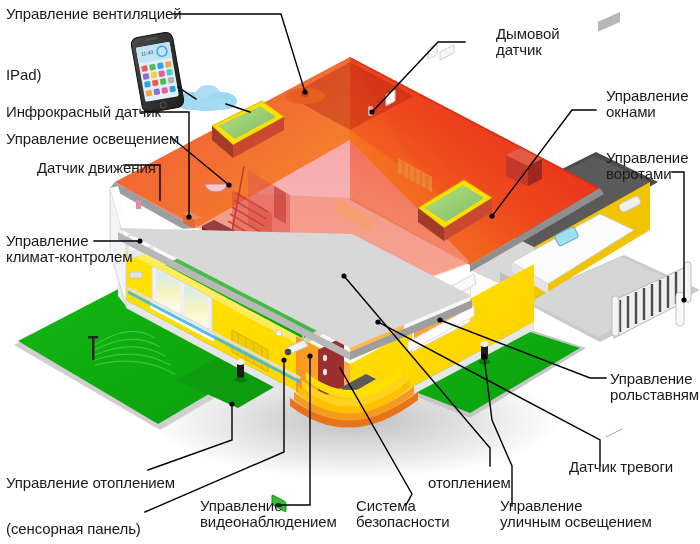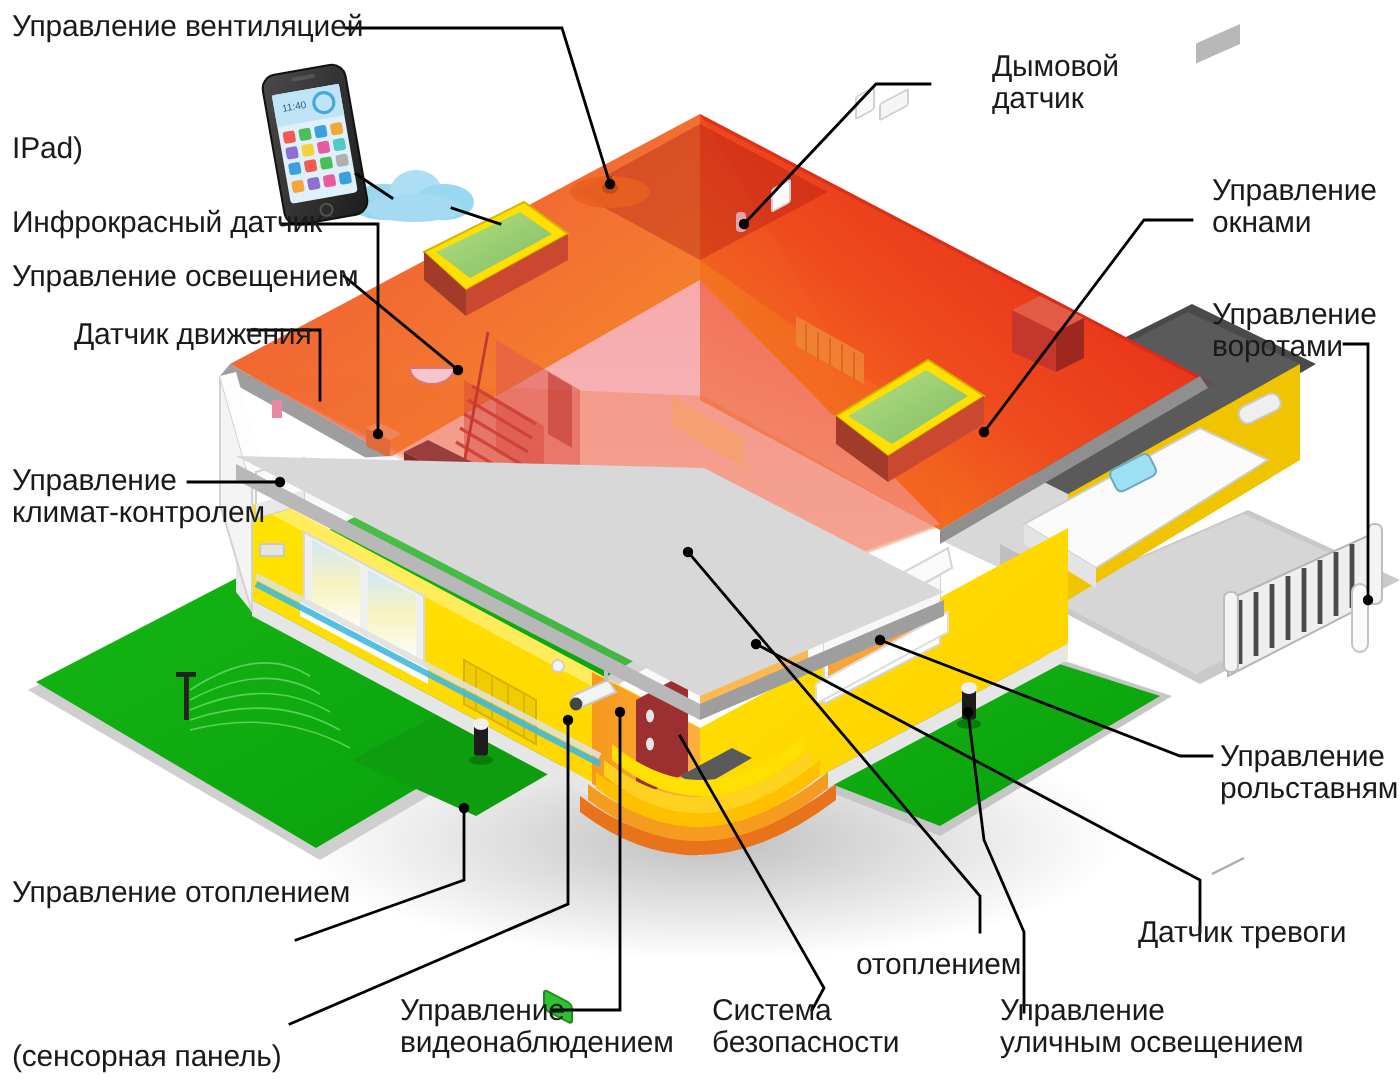--- a/index.html
+++ b/index.html
@@ -467,21 +467,21 @@
   <div class="lbl" style="left:6px;  top:6px;">Управление вентиляцией</div>
 
   <div class="lbl" style="left:6px;  top:36px;"><br><br><span>IPad)</span></div>
 
   <div class="lbl" style="left:6px;  top:104px;">Инфрокрасный датчик</div>
   <div class="lbl" style="left:6px;  top:131px;">Управление освещением</div>
   <div class="lbl" style="left:6px;  top:160px;margin-left:31px;">Датчик движения</div>
 
   <div class="lbl" style="left:6px;  top:233px;"><span>Управление</span><br><span>климат-контролем</span></div>
 
-  <div class="lbl" style="left:6px;  top:439px;">Управление отоплением</div>
+  <div class="lbl" style="left:6px;  top:475px;">Управление отоплением</div>
 
   <div class="lbl" style="left:6px;  top:505px;"><br><span>(сенсорная панель)</span></div>
 
   <div class="lbl" style="left:200px;top:498px;"><span>Управление</span><br><span>видеонаблюдением</span></div>
 
   <div class="lbl" style="left:356px;top:498px;"><span>Система</span><br><span>безопасности</span></div>
 
   <div class="lbl" style="left:428px;top:459px;"><br><span>отоплением</span></div>
 
   <div class="lbl" style="left:500px;top:498px;"><span>Управление</span><br><span>уличным освещением</span></div>

